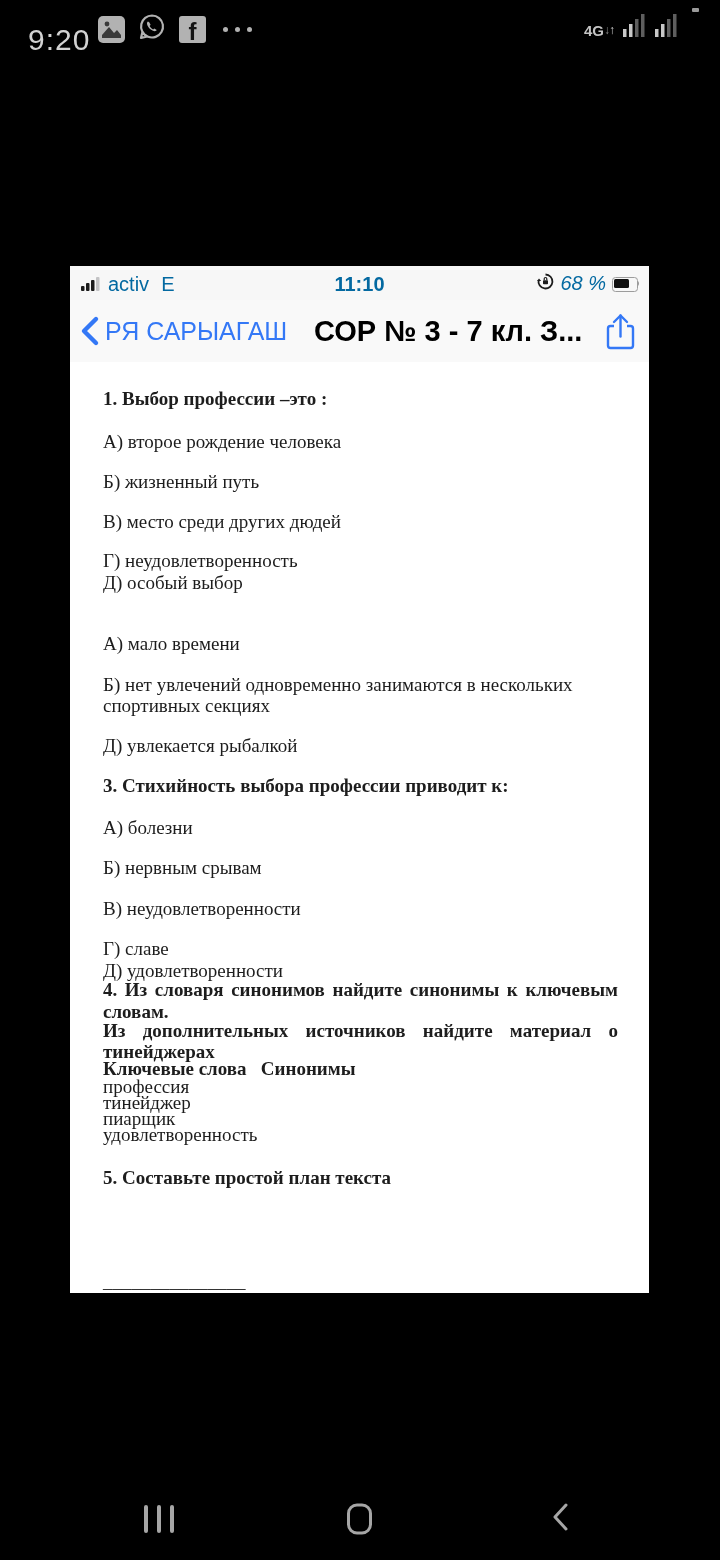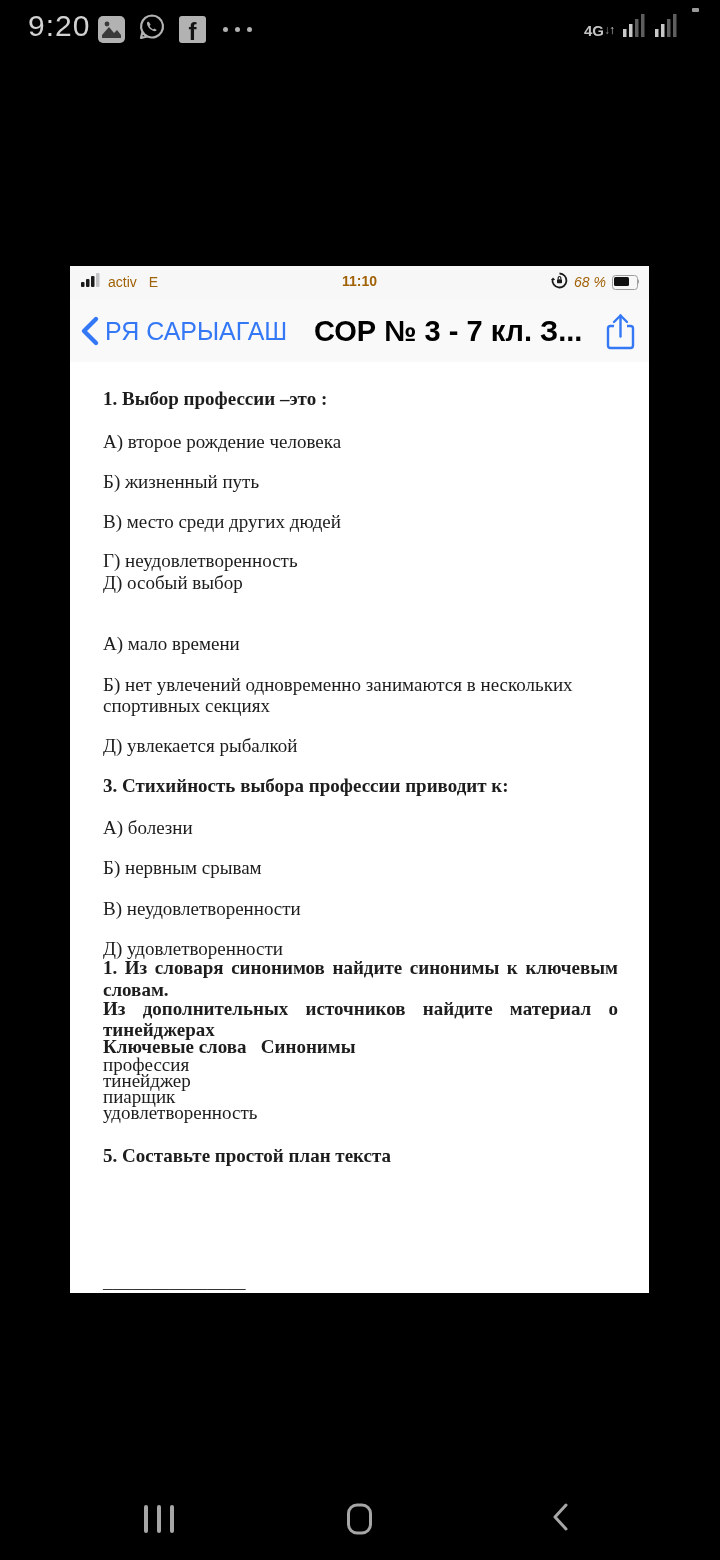--- a/index.html
+++ b/index.html
@@ -1,42 +1,42 @@
 <!DOCTYPE html>
 <html><head>
 <meta charset="utf-8">
 <style>
   html,body{margin:0;padding:0;background:#000;}
   .screen{position:relative;width:720px;height:1560px;background:#000;overflow:hidden;
           font-family:"Liberation Sans",sans-serif;}
 
   
   .a-status{position:absolute;top:0;left:0;right:0;height:56px;}
-  .a-time{position:absolute;left:28px;top:9px;font-size:30px;font-weight:400;color:#d2d2d2;letter-spacing:1px;}
+  .a-time{position:absolute;left:28px;top:23px;font-size:30px;font-weight:400;color:#d2d2d2;letter-spacing:1px;}
   .a-left{position:absolute;left:98px;top:13px;display:flex;align-items:center;gap:13px;}
   .a-right{position:absolute;right:16px;top:8px;display:flex;align-items:flex-end;gap:9px;}
   .gal{width:27px;height:27px;background:#b2b2b2;border-radius:5px;position:relative;overflow:hidden;}
   .gal svg{position:absolute;left:0;top:0;}
   .fb{width:27px;height:27px;background:#b2b2b2;border-radius:3px;color:#141414;
       font-weight:bold;font-size:24px;display:flex;align-items:flex-end;justify-content:center;line-height:22px;}
   .dots{display:flex;gap:7px;align-items:center;margin-left:4px;}
   .dots i{width:5px;height:5px;border-radius:50%;background:#b2b2b2;}
   .fourg{display:flex;flex-direction:row;align-items:center;line-height:13px;margin-bottom:4px;}
   .fourg .t{font-size:15px;font-weight:bold;color:#c4c4c4;}
   .fourg .ar{font-size:12px;color:#8a8a8a;letter-spacing:-1px;}
   .fourg .ar .up{color:#cccccc;}
   .abat{position:relative;width:17px;height:31px;margin-bottom:2px;}
   .abat .cap{position:absolute;top:0;left:5px;width:7px;height:4px;background:#9a9a9a;border-radius:1px;}
   .abat .body{position:absolute;top:4px;left:0;width:17px;height:27px;border-radius:2px;overflow:hidden;}
   .abat .empty{height:45%;background:#4e4e4e;}
   .abat .full{height:55%;background:#c8c8c8;}
 
   
   .shot{position:absolute;left:70px;top:266px;width:579px;height:1027px;background:#fff;overflow:hidden;}
-  .ios-status{position:relative;height:34px;background:#f7f7f7;font-size:14px;color:#a16207;}
+  .ios-status{position:relative;height:34px;background:#f7f7f7;font-size:20px;color:#0369a1;}
   .ios-status .l{position:absolute;left:11px;top:7px;display:flex;align-items:center;gap:6px;}
   .ios-status .carrier{font-weight:400;}
   .ios-status .net{margin-left:6px;}
   .ios-status .c{position:absolute;left:0;right:0;top:7px;text-align:center;font-weight:600;}
   .ios-status .r{position:absolute;right:10px;top:6px;display:flex;align-items:center;gap:6px;font-style:italic;}
   .ibat{position:relative;width:27px;height:14px;}
   .ibat .case{position:absolute;left:0;top:0;width:24px;height:13px;border:1px solid #9c9c9c;border-radius:3.5px;}
   .ibat .lvl{position:absolute;left:2px;top:2px;width:15px;height:9px;background:#101010;border-radius:1.5px;}
   .ibat .tip{position:absolute;right:0;top:4px;width:2px;height:5px;background:#9c9c9c;border-radius:0 2px 2px 0;}
 
@@ -188,23 +188,24 @@
       <p class="mb40">Д) особый выбор</p>
 
       <p class="mb20">А)  мало времени</p>
       <p class="mb19">Б) нет увлечений одновременно занимаются в нескольких спортивных секциях</p>
       <p class="mb19">Д)  увлекается рыбалкой</p>
 
       <p class="bold mb21">3. Стихийность выбора профессии приводит к:</p>
       <p class="mb19">А) болезни</p>
       <p class="mb20">Б) нервным срывам</p>
       <p class="mb19">В) неудовлетворенности</p>
+      <p class="mb1">Г) славе</p>
       <p>Д) удовлетворенности</p>
 
-      <p class="bold just lh22 mt-2">1. Из словаря синонимов найдите синонимы к ключевым словам.</p>
+      <p class="bold just lh22 mt-2">4. Из словаря синонимов найдите синонимы к ключевым словам.</p>
       <p class="bold just mt-3">Из дополнительных источников найдите материал о тинейджерах</p>
       <p class="tbl-head">Ключевые слова   Синонимы</p>
       <p class="kw">профессия</p>
       <p class="kw">тинейджер</p>
       <p class="kw">пиарщик</p>
       <p class="kw">удовлетворенность</p>
 
       <p class="bold q5t">5. Составьте простой план текста</p>
       <div class="uline u1"><span class="bold">1.</span><span>____________________________________________________</span></div>
       <div class="uline u2"><span>_______________</span></div>

